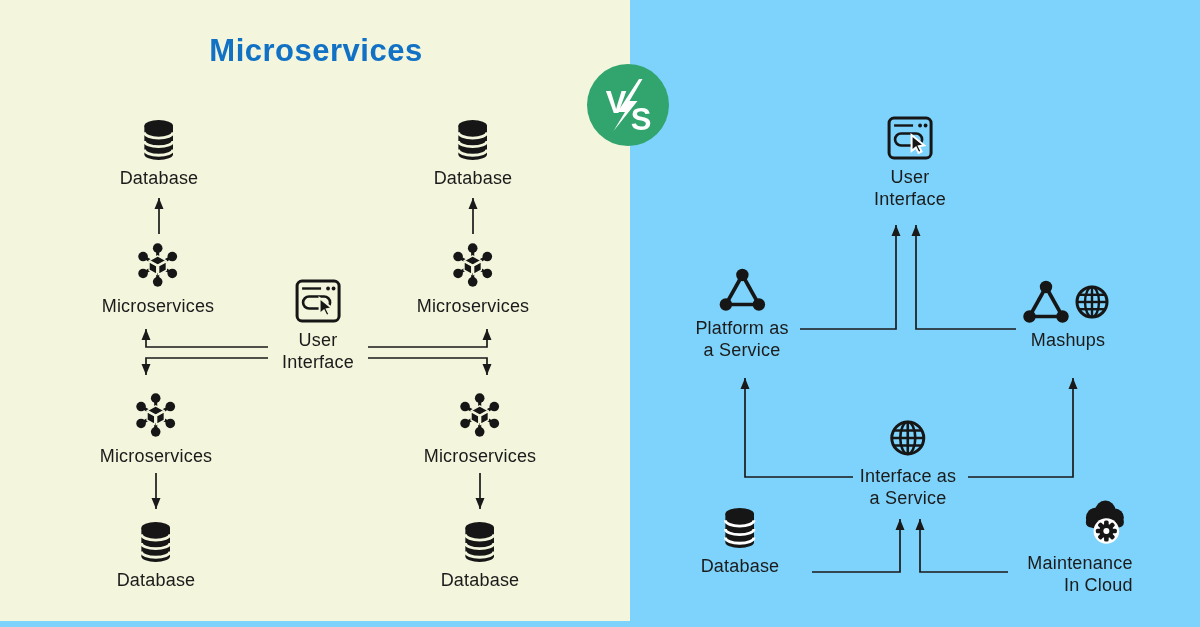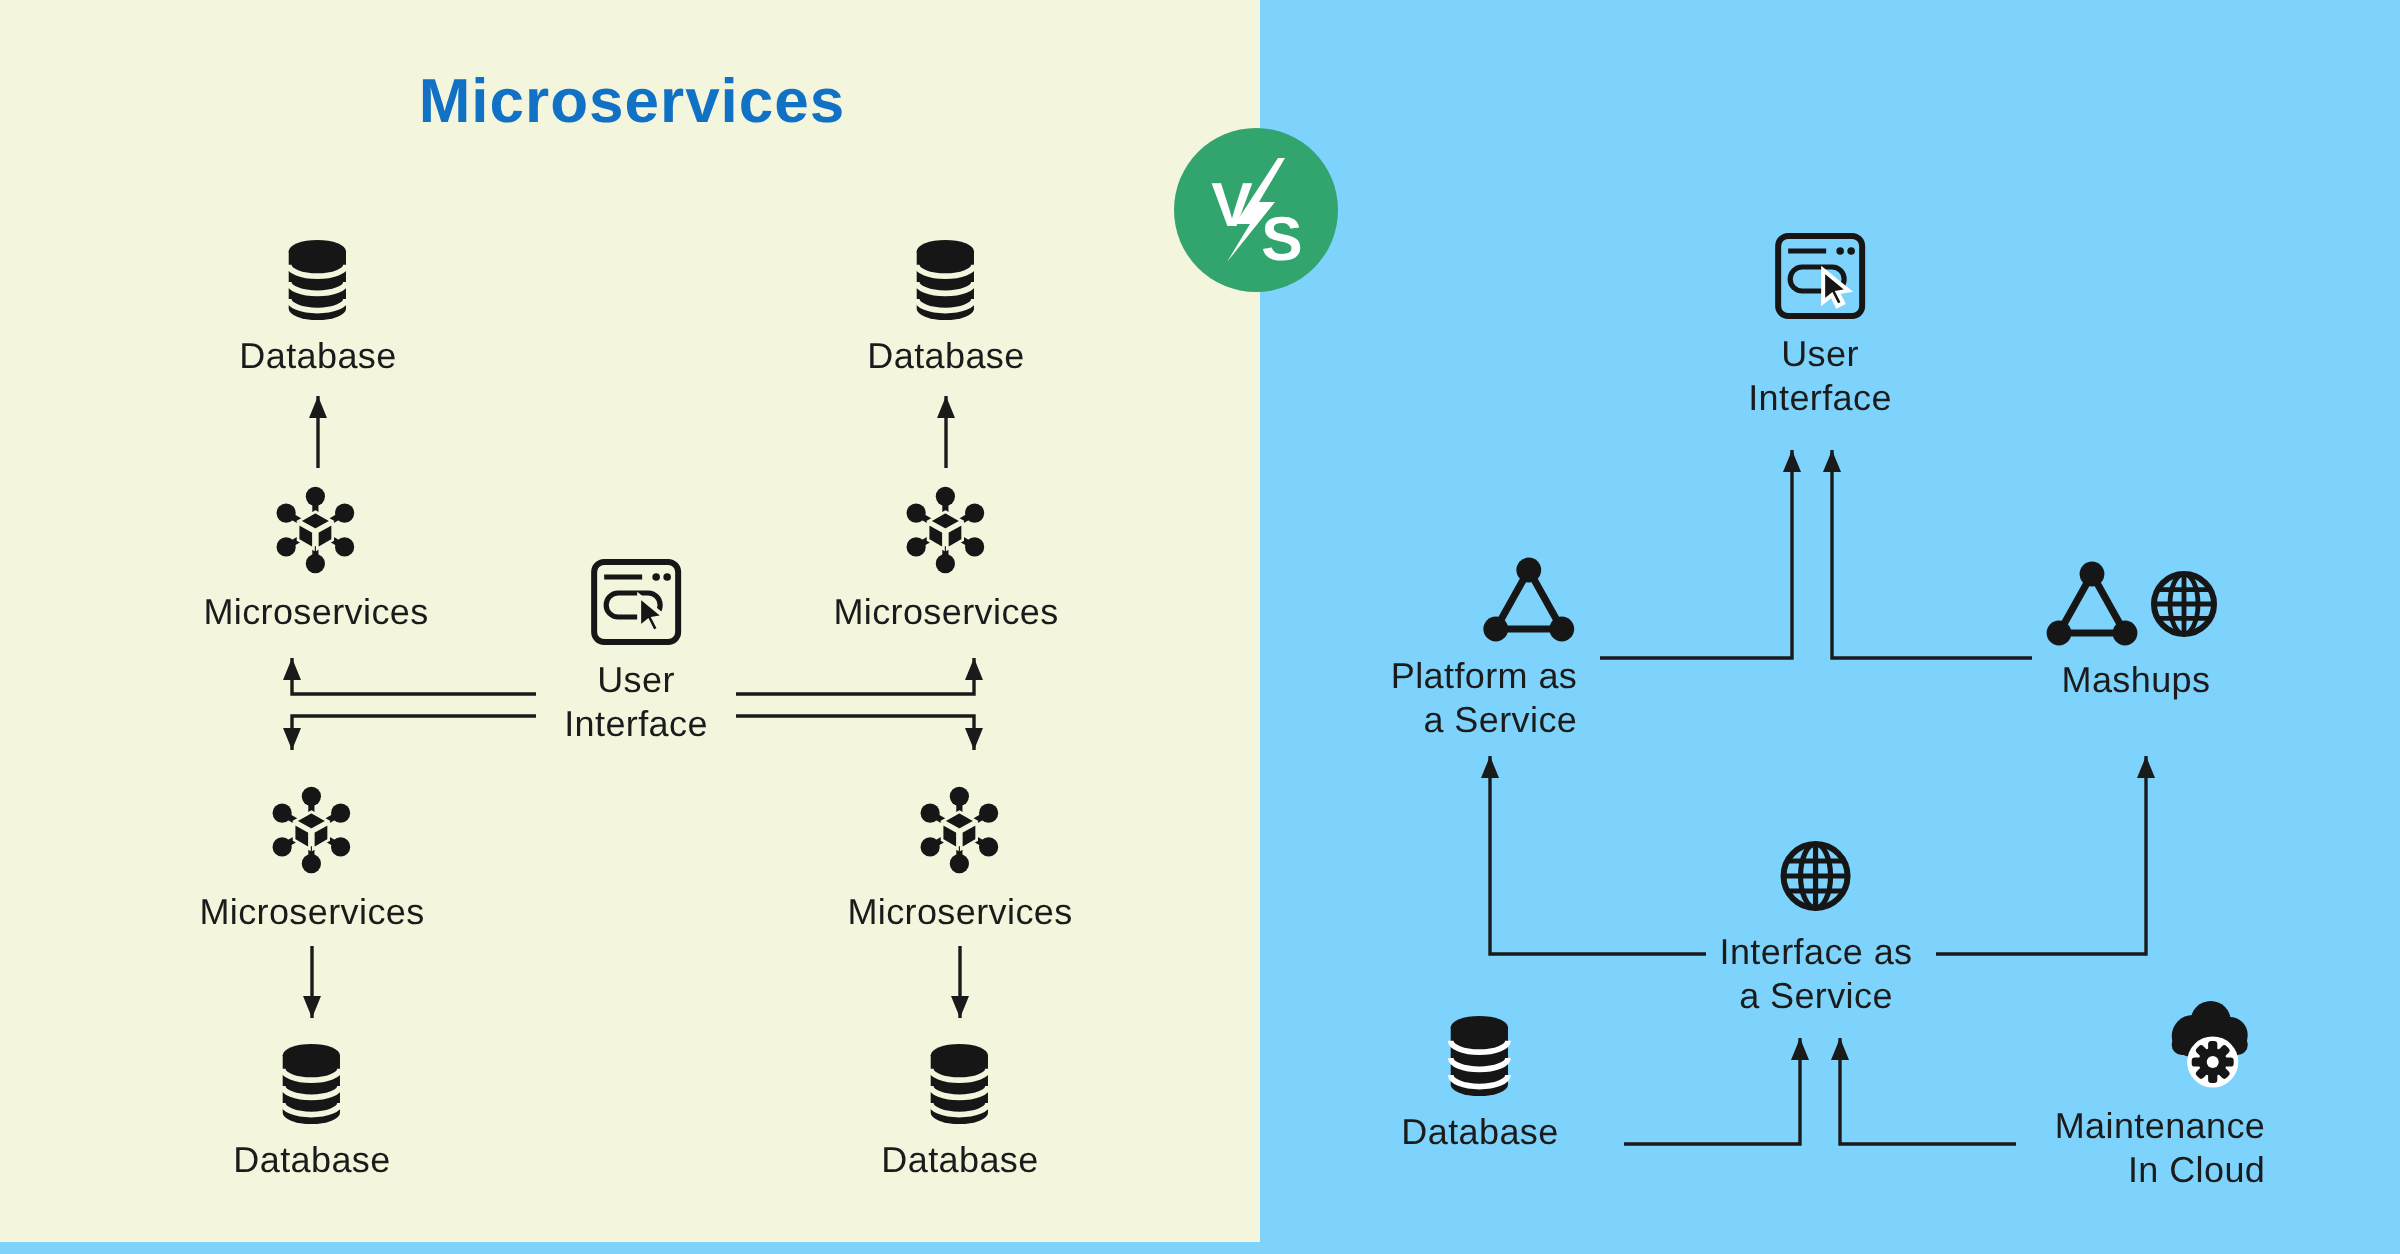--- a/index.html
+++ b/index.html
@@ -222,21 +222,21 @@
         <line x1="7" y1="10.5" x2="26" y2="10.5" stroke="var(--ink)" stroke-width="2.4"></line>
         <circle cx="33" cy="10.5" r="1.9" class="fill-ink"></circle>
           <circle cx="38.5" cy="10.5" r="1.9" class="fill-ink"></circle>
         <rect x="8" y="18.5" width="27" height="12" rx="6" class="stroke-ink" stroke-width="2.6"></rect>
         <path transform="translate(24.5,20)" d="M0 0 L0 16 L4.3 12.6 L7 18 L10 16.5 L7.3 11.2 L12.6 10.3 Z" class="fill-ink" stroke="var(--node-bg)" stroke-width="2"></path>
       </svg>
       <div class="lbl">User</div>
       <div class="lbl" style="margin-top:-5px;">Interface</div>
     </div>
 
-    <div class="node" style="left:742px;top:278px;align-items:flex-end;">
+    <div class="node" style="left:742px;top:268px;">
       <svg class="icon" viewBox="0 0 48 44" width="48" height="44">
         <g stroke="var(--ink)" stroke-width="3.6">
           <line x1="24" y1="7" x2="7.5" y2="36.5"></line>
             <line x1="24" y1="7" x2="40.5" y2="36.5"></line>
           <line x1="7.5" y1="36.5" x2="40.5" y2="36.5"></line>
         </g>
         <g class="fill-ink">
           <circle cx="24" cy="7" r="6.2"></circle>
             <circle cx="7.5" cy="36.5" r="6.2"></circle>
             <circle cx="40.5" cy="36.5" r="6.2"></circle>

